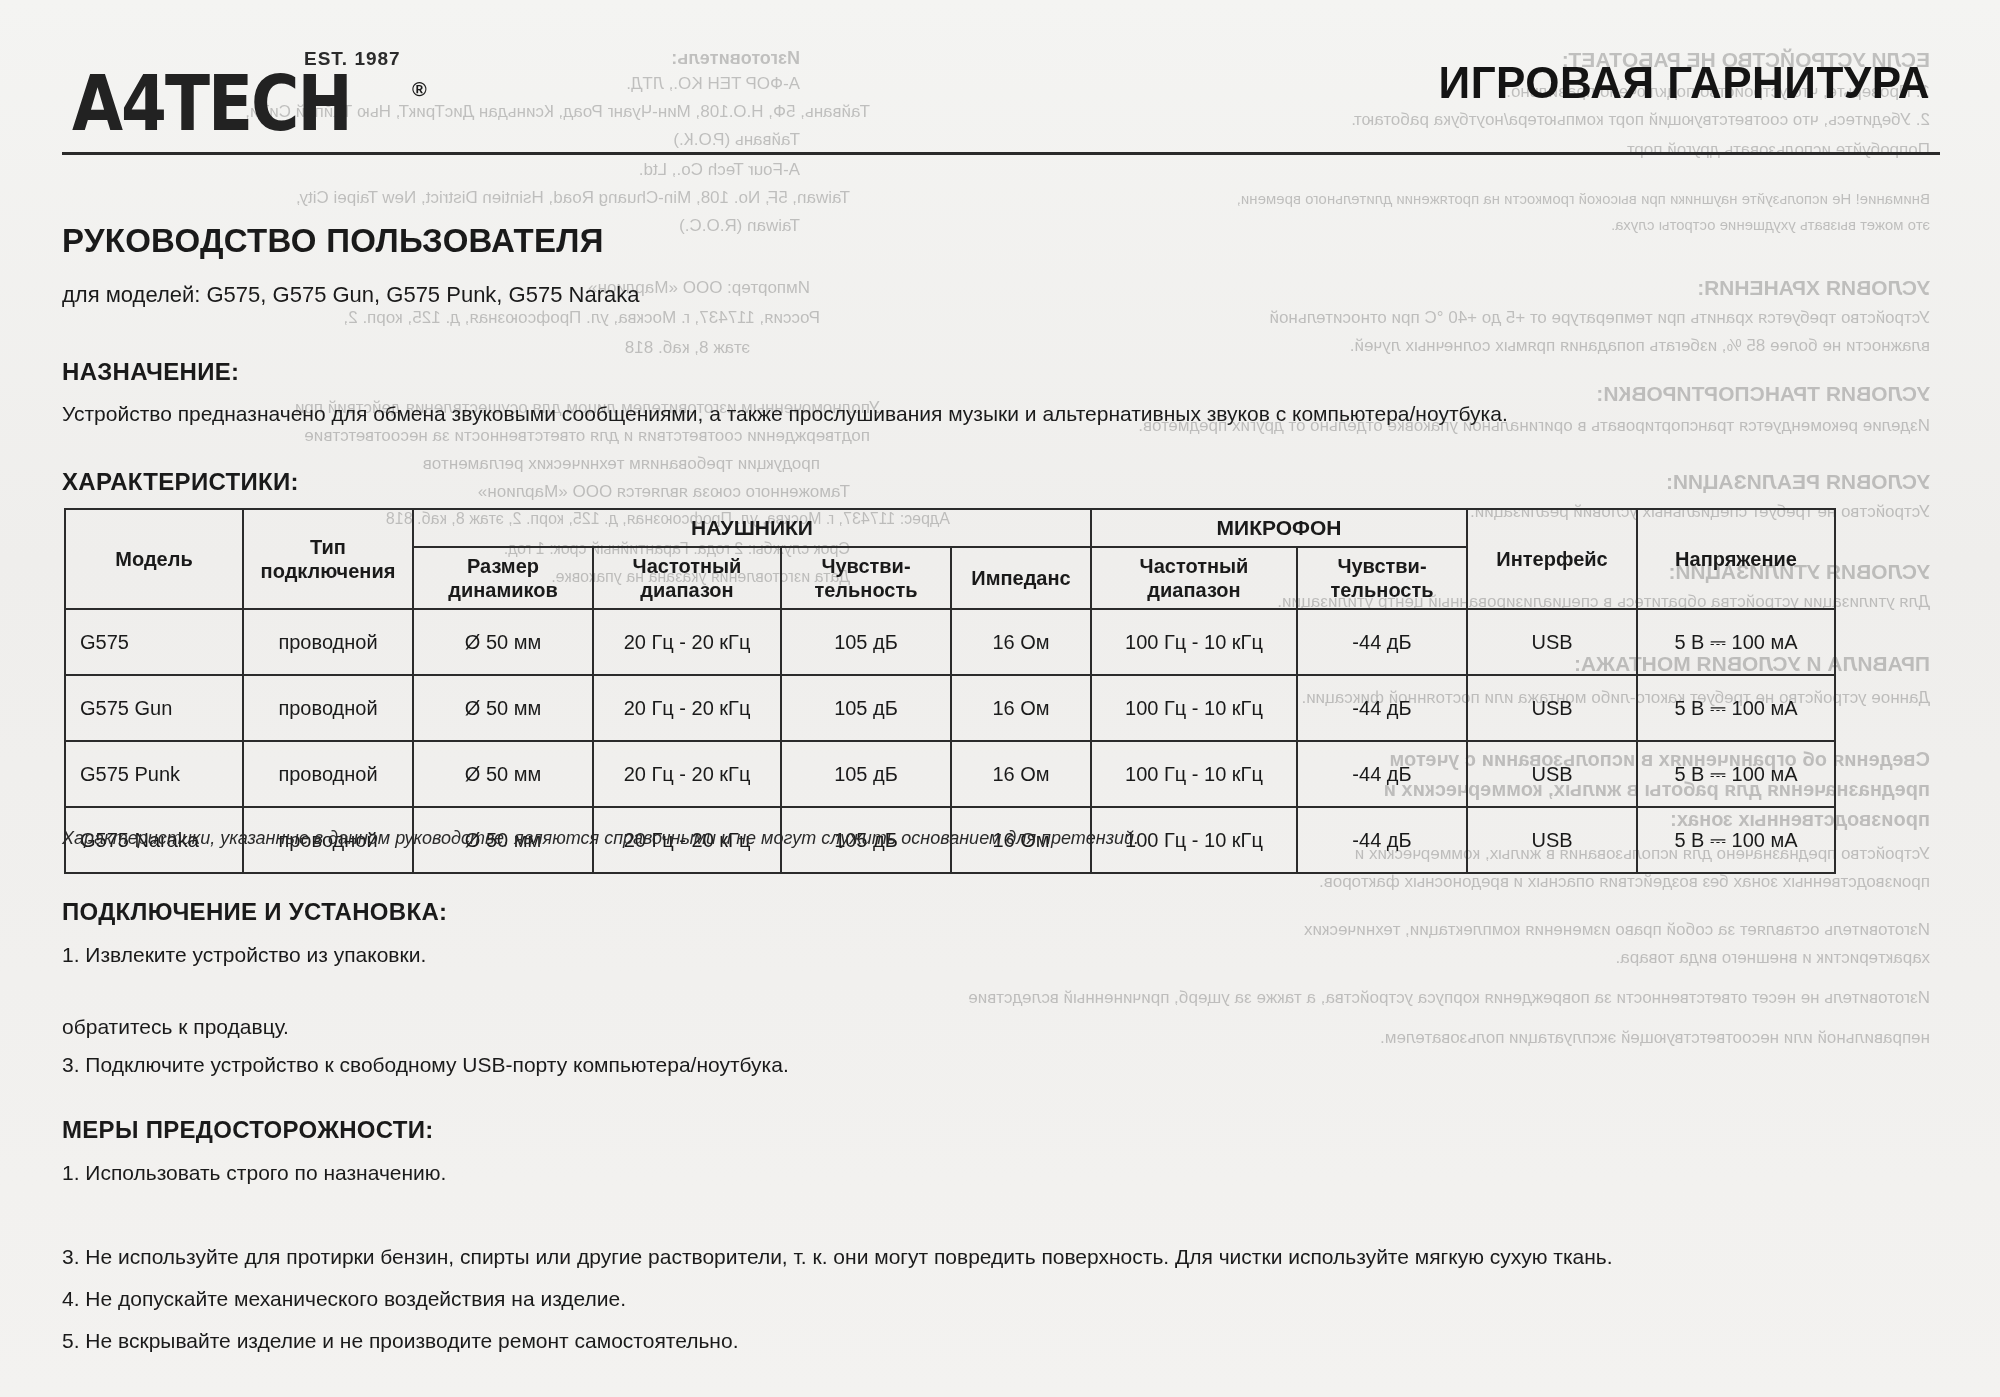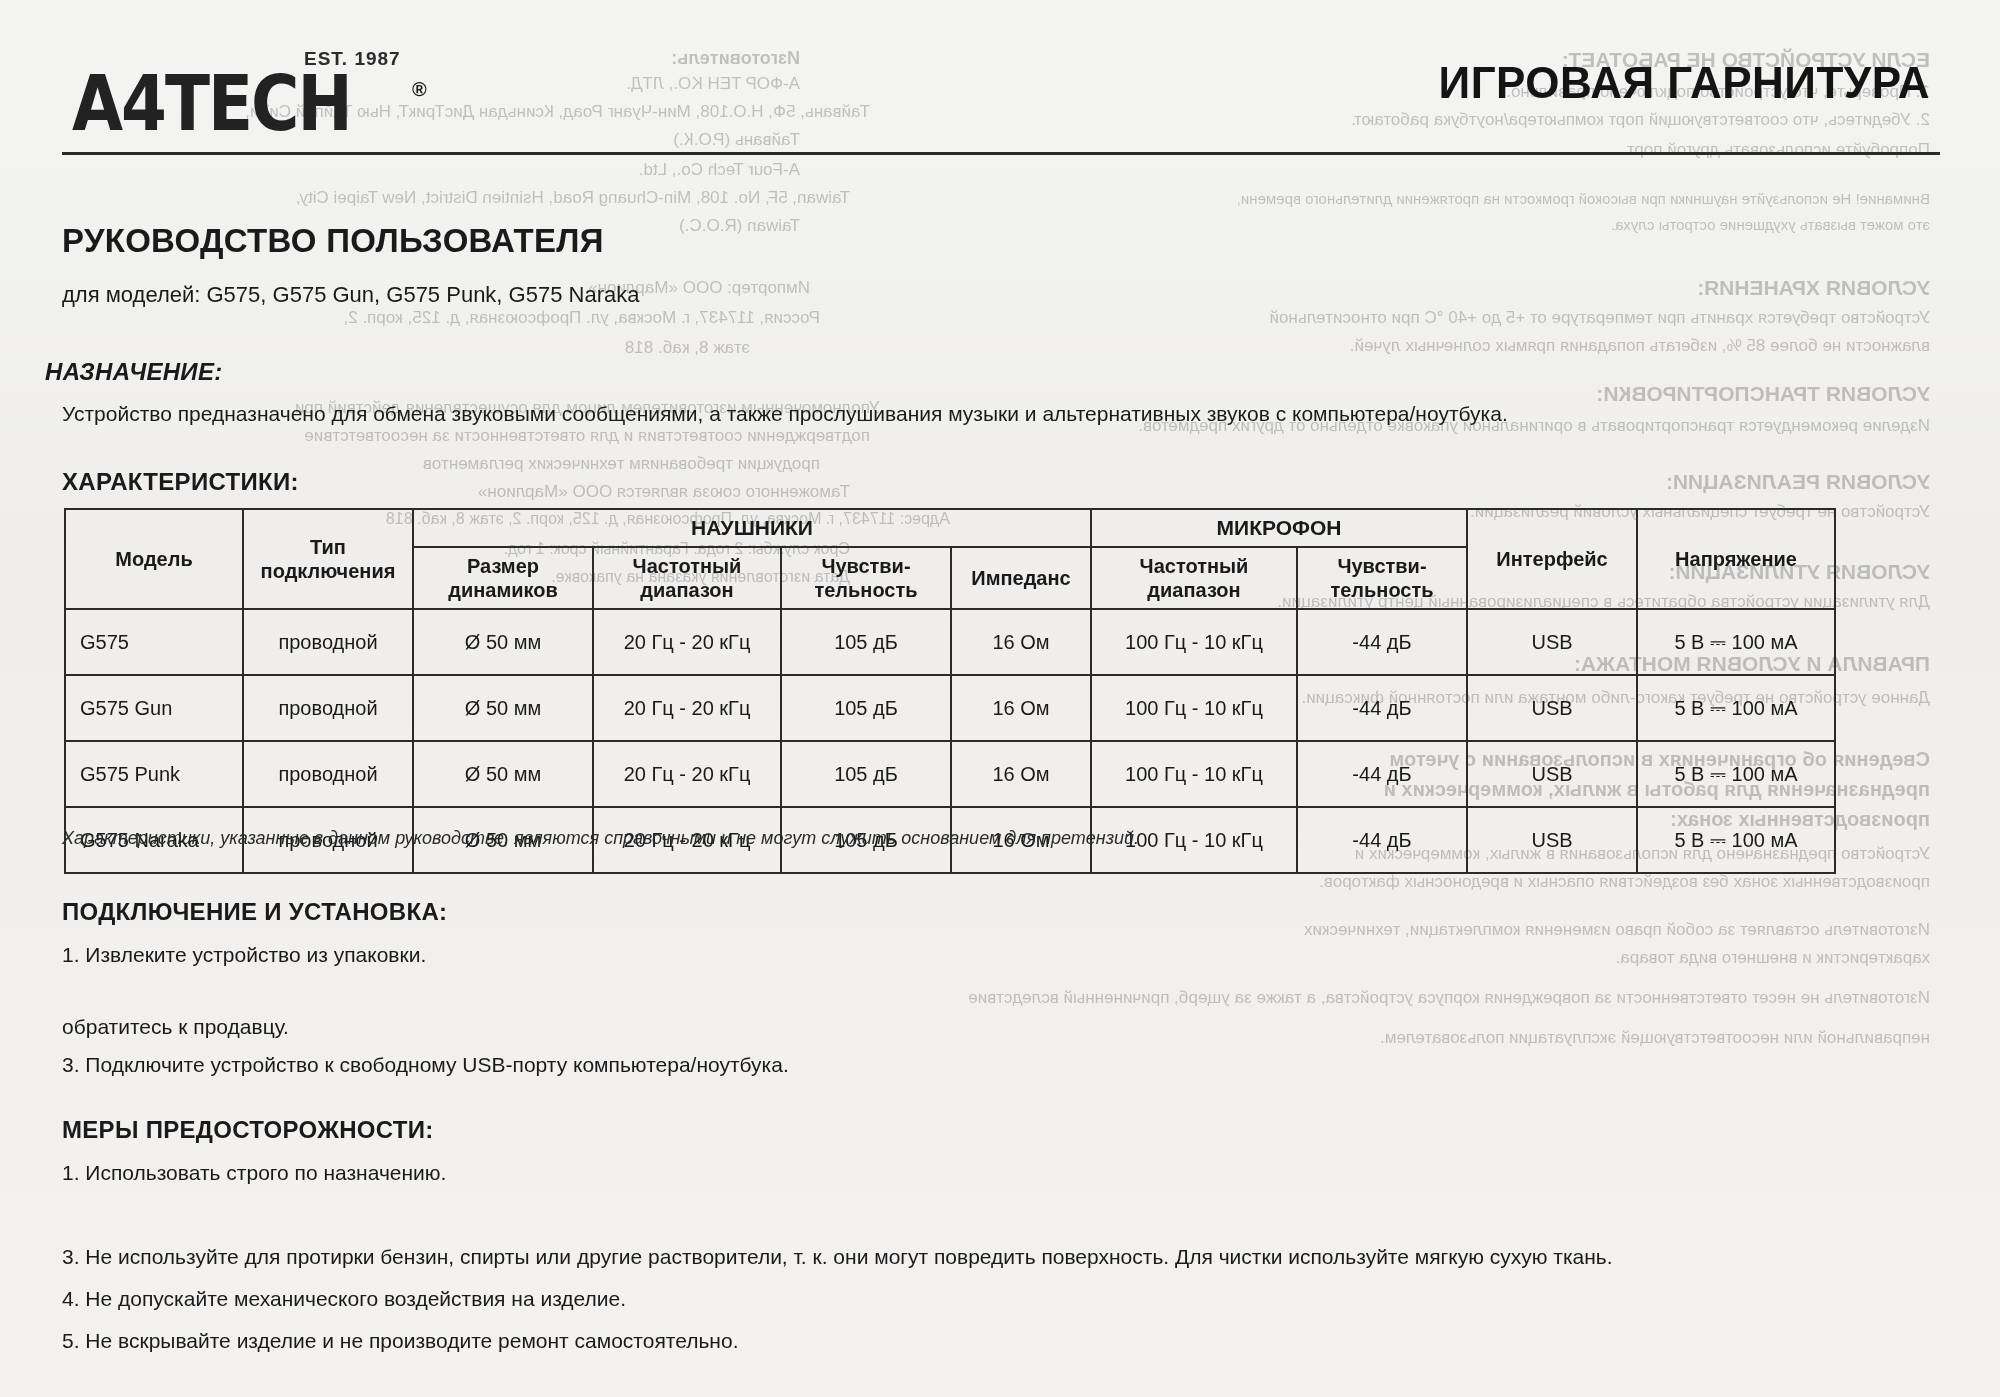--- a/index.html
+++ b/index.html
@@ -246,21 +246,21 @@
     <div class="logo-text">A4TECH</div>
     <div class="logo-reg">®</div>
   </div>
 
   <div class="title-main">ИГРОВАЯ ГАРНИТУРА</div>
   <div class="rule"></div>
 
   <div class="h-user-guide">РУКОВОДСТВО ПОЛЬЗОВАТЕЛЯ</div>
   <div class="h-models">для моделей: G575, G575 Gun, G575 Punk, G575 Naraka</div>
 
-  <div class="sec-head" style="left:45px; top:358px;font-style:italic;">НАЗНАЧЕНИЕ:</div>
+  <div class="sec-head" style="left:62px; top:358px;">НАЗНАЧЕНИЕ:</div>
   <div class="body-text" style="left:62px; top:398px; width:1880px;">Устройство предназначено для обмена звуковыми сообщениями, а также прослушивания музыки и альтернативных звуков с компьютера/ноутбука.</div>
 
   <div class="sec-head" style="left:62px; top:468px;">ХАРАКТЕРИСТИКИ:</div>
 
   <table class="tbl">
     <thead>
       <tr>
         <th rowspan="2" style="width:168px;">Модель</th>
         <th rowspan="2" style="width:160px;">Тип подключения</th>
         <th colspan="4" class="grp">НАУШНИКИ</th>

